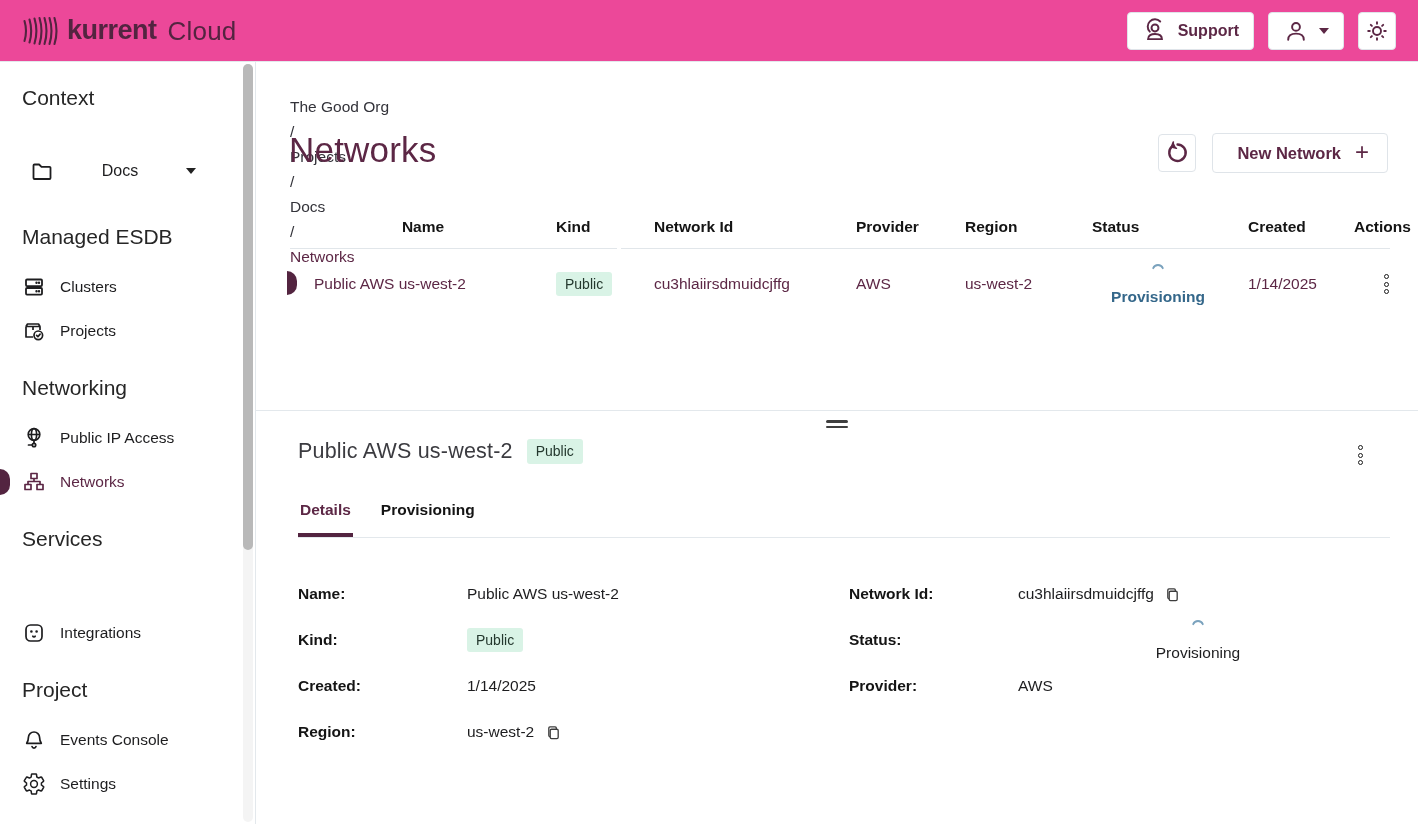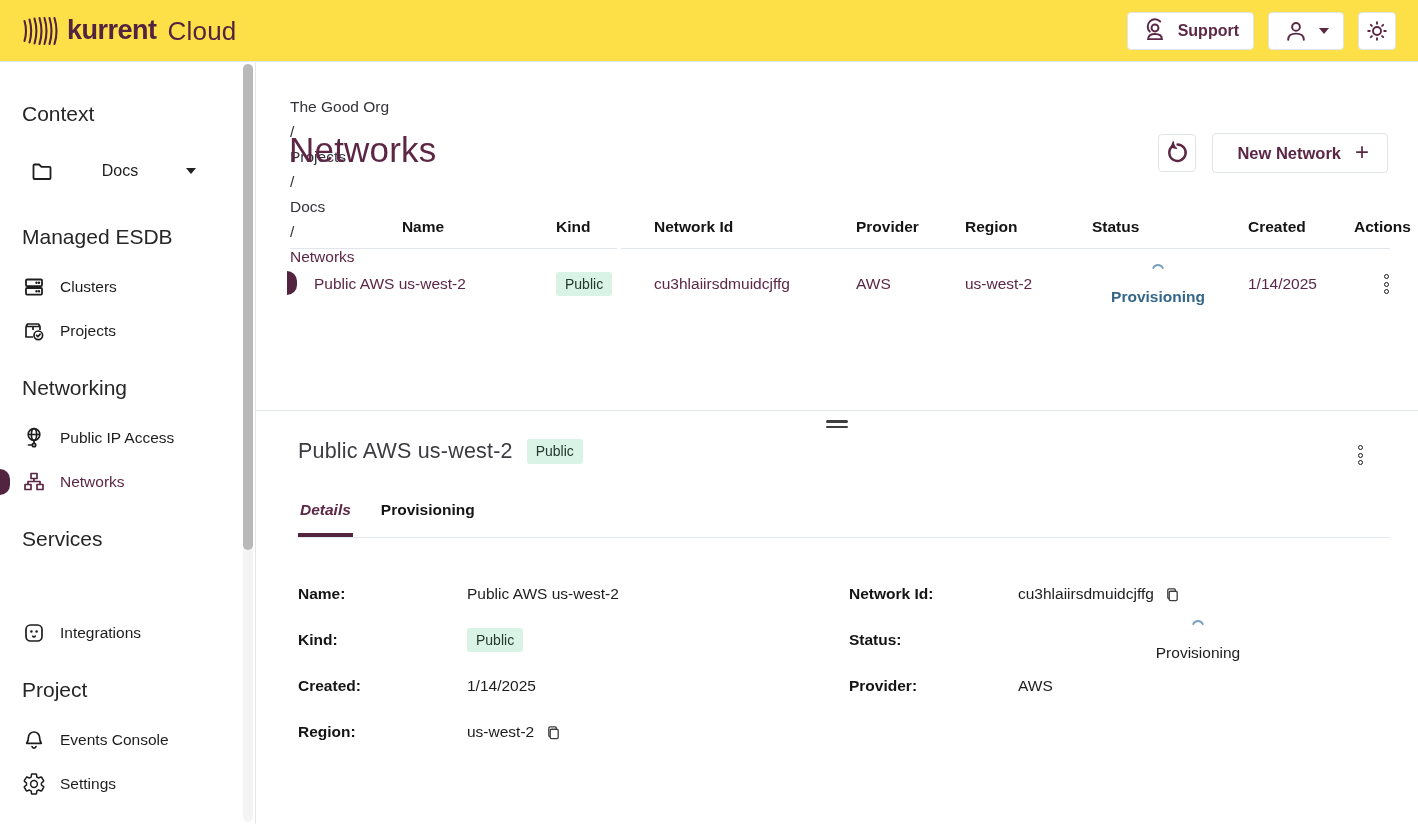--- a/index.html
+++ b/index.html
@@ -13,21 +13,21 @@
     --badge-ink:#24382e;
     --border:#e3e8ec;
     --btn-border:#dfe4e9;
   }
   *{margin:0;padding:0;box-sizing:border-box;}
   html,body{background:#fff;}
   body{font-family:"Liberation Sans",sans-serif;color:var(--ink);}
   .app{position:relative;width:1418px;height:824px;background:#fff;overflow:hidden;}
 
   
-  .topbar{position:absolute;top:0;left:0;right:0;height:62px;background:#fde047;border-bottom:1px solid var(--border);display:flex;align-items:center;justify-content:space-between;padding:0 22px;}
+  .topbar{position:absolute;top:0;left:0;right:0;height:62px;background:#ec4899;border-bottom:1px solid var(--border);display:flex;align-items:center;justify-content:space-between;padding:0 22px;}
   .logo{display:flex;align-items:center;gap:9px;color:var(--accent-dark);}
   .logo-word{font-size:27px;font-weight:800;letter-spacing:-0.5px;line-height:1;}
   .logo-suffix{font-size:26px;font-weight:300;letter-spacing:0.2px;line-height:1;margin-left:2px;}
   .topbar-right{display:flex;align-items:center;gap:14px;}
   .tb-btn{display:flex;align-items:center;gap:10px;height:38px;padding:0 14px;background:#fff;border:1px solid var(--btn-border);border-radius:4px;color:var(--accent);font-size:16px;font-weight:600;cursor:pointer;}
   .tb-btn.square{width:38px;justify-content:center;padding:0;}
   .caret{width:0;height:0;border-left:5px solid transparent;border-right:5px solid transparent;border-top:6px solid var(--accent);}
 
   
   .sidebar{position:absolute;top:62px;left:0;bottom:0;width:256px;background:#fff;border-right:1px solid var(--border);}
@@ -79,21 +79,21 @@
 
   
   .panel{position:absolute;top:348px;left:0;right:0;bottom:0;border-top:1px solid var(--border);background:#fff;}
   .drag-handle{position:absolute;top:9px;left:50%;transform:translateX(-50%);display:flex;flex-direction:column;gap:3px;cursor:ns-resize;}
   .drag-handle i{display:block;width:22px;height:2.5px;background:#3f3f3f;border-radius:2px;}
   .panel-title-row{position:absolute;top:28px;left:42px;display:flex;align-items:center;gap:14px;}
   .panel-title{font-size:21.5px;font-weight:400;color:var(--ink-soft);letter-spacing:0.2px;}
   .panel-kebab{position:absolute;top:32px;right:48px;}
   .tabs{position:absolute;top:90px;left:42px;display:flex;gap:26px;z-index:2;}
   .tab{font-size:15.5px;font-weight:700;color:#141414;padding:0 2px 14px 2px;cursor:pointer;}
-  .tab.active{color:var(--accent);border-bottom:4px solid var(--accent-dark);font-style:italic;}
+  .tab.active{color:var(--accent);border-bottom:4px solid var(--accent-dark);}
   .tabs-line{position:absolute;top:126px;left:42px;right:28px;height:1px;background:var(--border);z-index:1;}
   .details{position:absolute;top:160px;}
   .details.left{left:42px;width:551px;}
   .details.right{left:593px;right:40px;}
   .drow{display:grid;grid-template-columns:169px 1fr;align-items:center;height:46px;}
   .dlabel{font-size:15.5px;font-weight:700;color:#141414;}
   .dvalue{font-size:15.5px;font-weight:400;color:var(--ink);display:flex;align-items:center;gap:10px;}
   .copy-btn{display:flex;align-items:center;justify-content:center;width:18px;height:18px;color:#3c3c3c;cursor:pointer;}
   svg{display:block;}
 </style>
@@ -144,21 +144,21 @@
             <circle cx="12" cy="12" r="4"></circle>
             <path d="M12 3.2v1.6M12 19.2v1.6M3.2 12h1.6M19.2 12h1.6M5.8 5.8l1.1 1.1M17.1 17.1l1.1 1.1M18.2 5.8l-1.1 1.1M6.9 17.1l-1.1 1.1"></path>
           </svg>
         </span>
       </button>
     </div>
   </header>
 
   <aside class="sidebar">
 
-    <div class="sb-abs sb-heading" style="top:40px">Context</div>
+    <div class="sb-abs sb-heading" style="top:24px">Context</div>
 
     <div class="sb-abs context-row" style="top:92px">
       <span class="ico">
         <svg width="24" height="24" viewBox="0 0 24 24" fill="none" stroke="#1d1d1f" stroke-width="1.8" stroke-linejoin="round">
           <path d="M3.5 19 V6.5 a1 1 0 0 1 1-1 h4.6 l2.4 2.4 h8 a1 1 0 0 1 1 1 V19 a1 1 0 0 1 -1 1 h-15 a1 1 0 0 1 -1-1 Z"></path>
         </svg>
       </span>
       <span class="context-label">Docs</span>
       <span class="context-caret"></span>
     </div>

